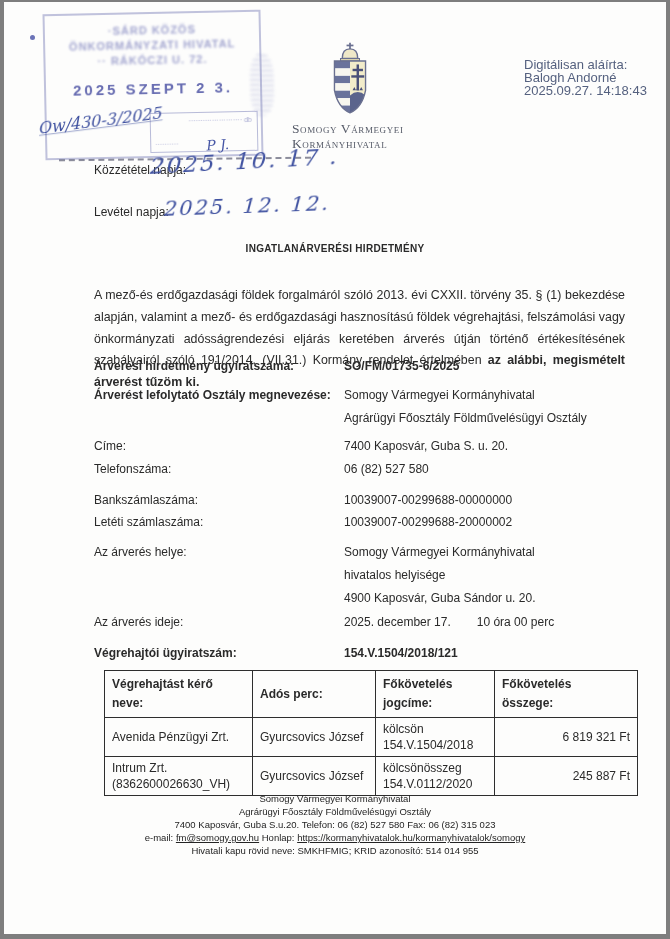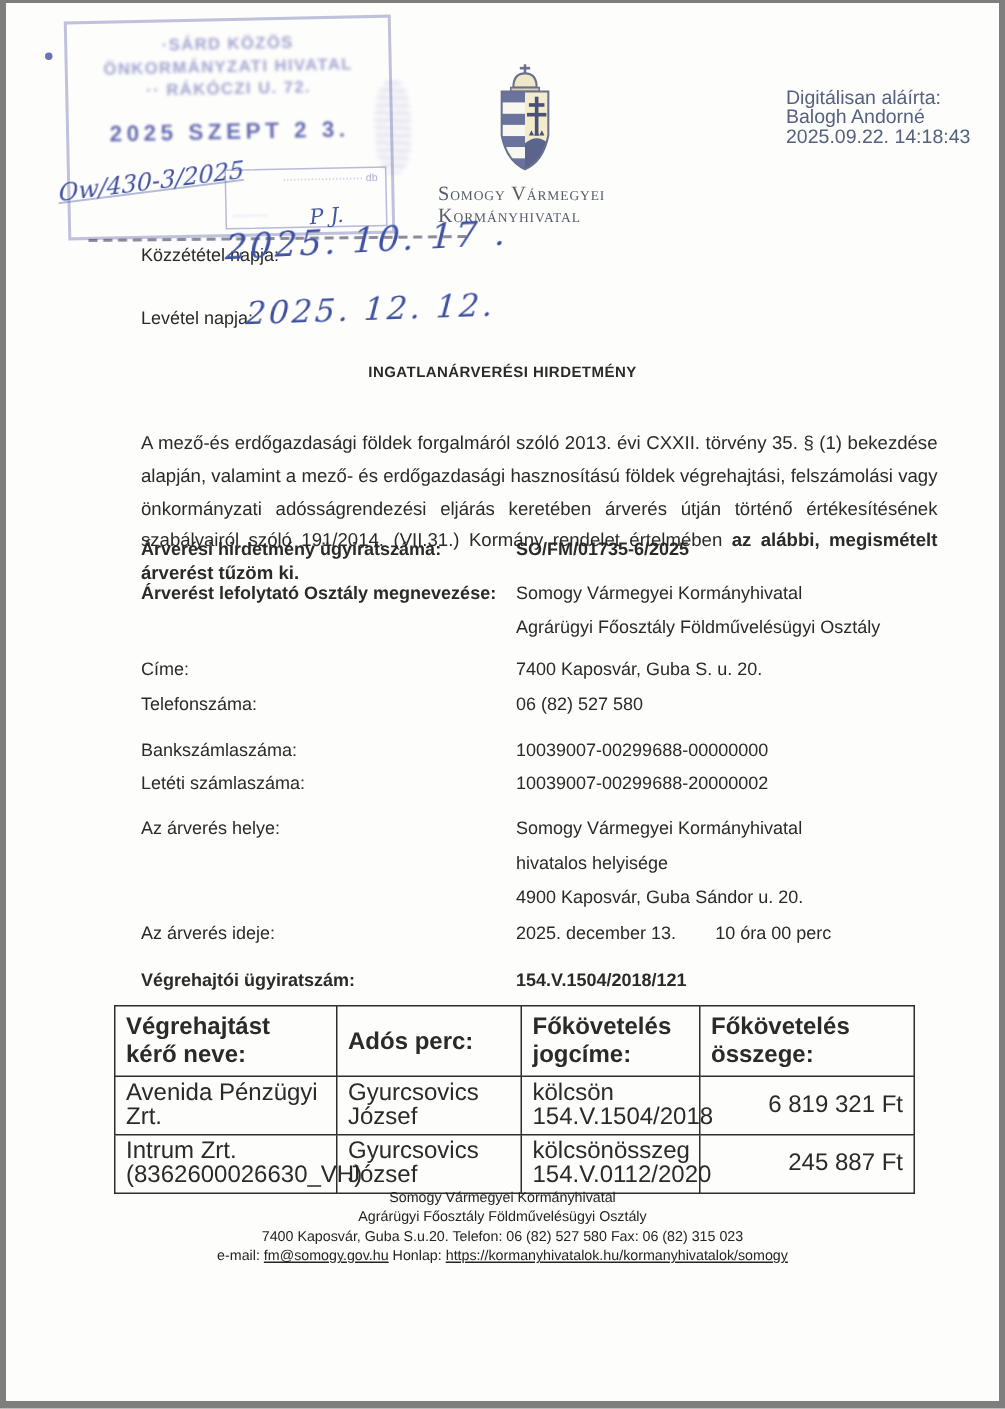--- a/index.html
+++ b/index.html
@@ -92,22 +92,22 @@
     font-size:10px;font-weight:bold;letter-spacing:.3px;
   }
   .para{
     position:absolute;left:90px;top:283px;width:531px;
     font-size:12.4px;line-height:21.8px;text-align:justify;
   }
   .idline{position:absolute;left:330px;top:161px;font-size:12px;font-weight:bold;}
 
   
   table.claims{
-    position:absolute;left:72px;top:668px;width:533px;
-    border-collapse:collapse;table-layout:fixed;font-size:16px;
+    position:absolute;left:100px;top:668px;width:533px;
+    border-collapse:collapse;table-layout:fixed;font-size:12px;
   }
   table.claims th,table.claims td{
     border:1px solid #2e2e2e;padding:3px 7px;white-space:pre-line;
     vertical-align:middle;text-align:left;line-height:16px;
   }
   table.claims th{font-weight:bold;height:40px;line-height:19px;}
   table.claims td{height:27px;}
   table.claims td.amount{text-align:right;}
 
   
@@ -181,21 +181,21 @@
     </svg>
     <div class="logo-name">
       <div>Somogy Vármegyei</div>
       <div>Kormányhivatal</div>
     </div>
   </div>
 
   <div class="digsig">
     <div>Digitálisan aláírta:</div>
     <div>Balogh Andorné</div>
-    <div>2025.09.22. 14:18:43</div>
+    <div>2025.09.27. 14:18:43</div>
   </div>
 
   <div class="row-label abs" style="top:161px">Közzététel napja:</div>
   <div class="handwrite hw-pub abs">2025. 10. 17 .</div>
 
   <div class="row-label abs" style="top:203px">Levétel napja:</div>
   <div class="handwrite hw-rem abs">2025. 12. 12.</div>
 
   <div class="title">INGATLANÁRVERÉSI HIRDETMÉNY</div>
 
@@ -219,21 +219,21 @@
 
   <div class="row-label" style="top:513px">Letéti számlaszáma:</div>
   <div class="row-value" style="top:513px">10039007-00299688-20000002</div>
 
   <div class="row-label" style="top:543px">Az árverés helye:</div>
   <div class="row-value" style="top:543px">Somogy Vármegyei Kormányhivatal</div>
   <div class="row-value" style="top:566px">hivatalos helyisége</div>
   <div class="row-value" style="top:589px">4900 Kaposvár, Guba Sándor u. 20.</div>
 
   <div class="row-label" style="top:613px">Az árverés ideje:</div>
-  <div class="row-value" style="top:613px"><span>2025. december 13.</span><span style="display:inline-block;width:26px"></span><span>10 óra 00 perc</span></div>
+  <div class="row-value" style="top:613px"><span>2025. december 17.</span><span style="display:inline-block;width:26px"></span><span>10 óra 00 perc</span></div>
 
   <div class="row-label b" style="top:644px">Végrehajtói ügyiratszám:</div>
   <div class="row-value b" style="top:644px">154.V.1504/2018/121</div>
 
   <table class="claims">
     <colgroup>
         <col style="width:148px">
         <col style="width:123px">
         <col style="width:119px">
         <col style="width:143px">
@@ -265,15 +265,16 @@
         <td class="amount">245 887 Ft</td>
       </tr>
     </tbody>
   </table>
 
   <div class="footer">
     <div>Somogy Vármegyei Kormányhivatal</div>
     <div>Agrárügyi Főosztály Földművelésügyi Osztály</div>
     <div>7400 Kaposvár, Guba S.u.20. Telefon: 06 (82) 527 580 Fax: 06 (82) 315 023</div>
     <div><span>e-mail: </span><span class="u">fm@somogy.gov.hu</span><span> Honlap: </span><span class="u">https://kormanyhivatalok.hu/kormanyhivatalok/somogy</span></div>
+    <div>Hivatali kapu rövid neve: SMKHFMIG; KRID azonosító: 514 014 955</div>
   </div>
 
 </div>
 
 </body></html>

